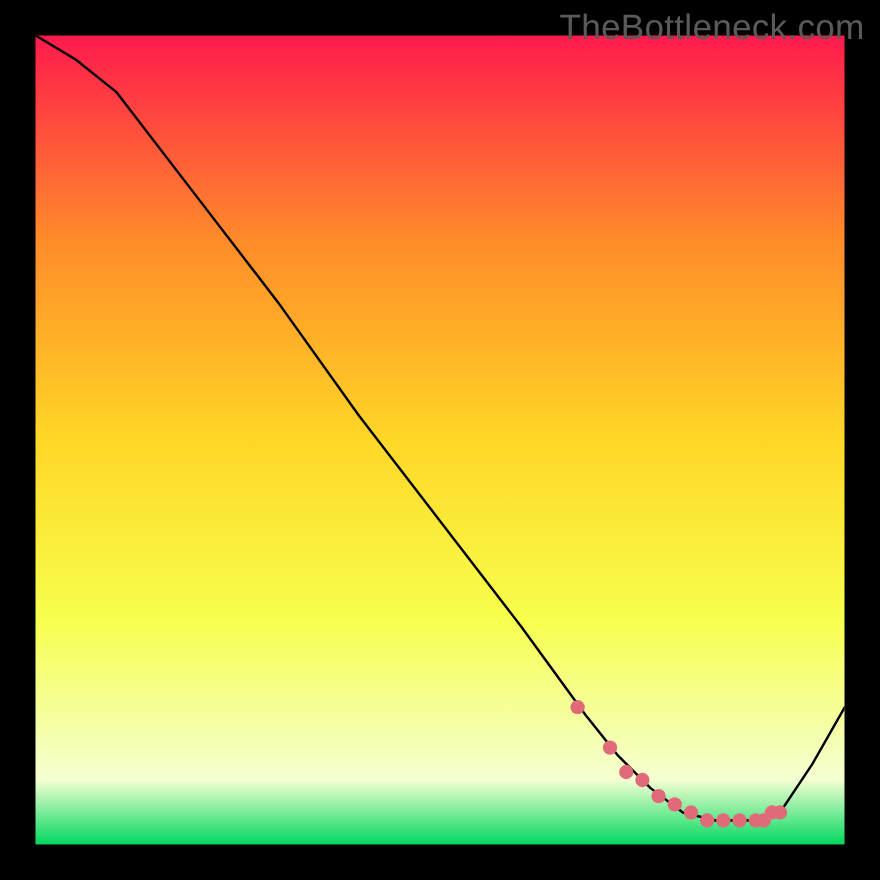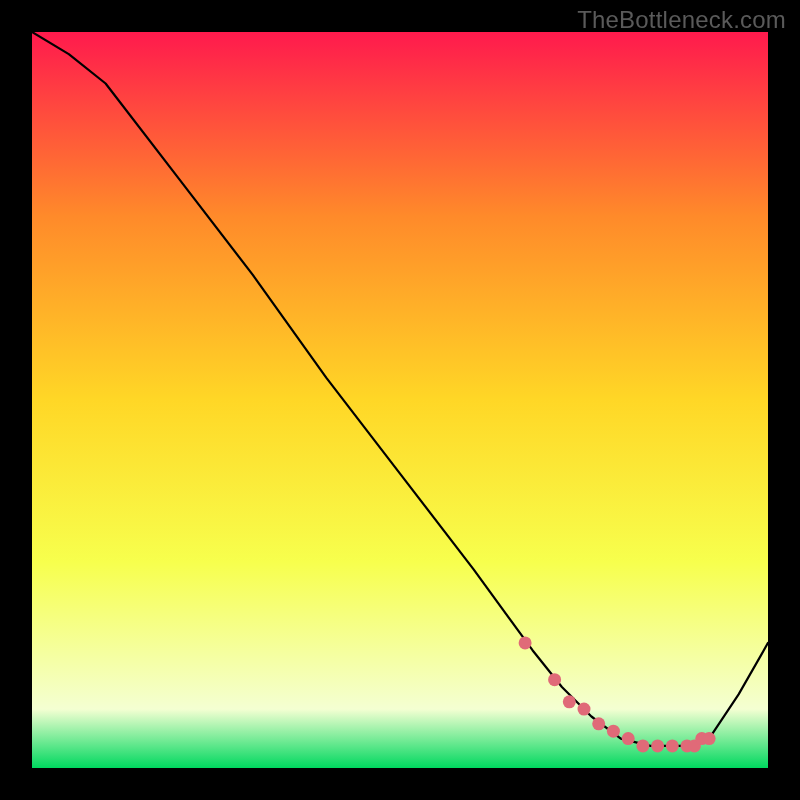--- a/index.html
+++ b/index.html
@@ -15,21 +15,21 @@
     position: relative;
     width: 800px;
     height: 800px;
     background: #000000;
   }
   .watermark {
     position: absolute;
     top: 6px;
     right: 14px;
     color: #5a5a5a;
-    font-size: 24px;
+    font-size: 32px;
     font-weight: 400;
     letter-spacing: 0.2px;
     z-index: 10;
     user-select: none;
   }
   .plot {
     position: absolute;
     left: 32px;
     top: 32px;
     width: 736px;

